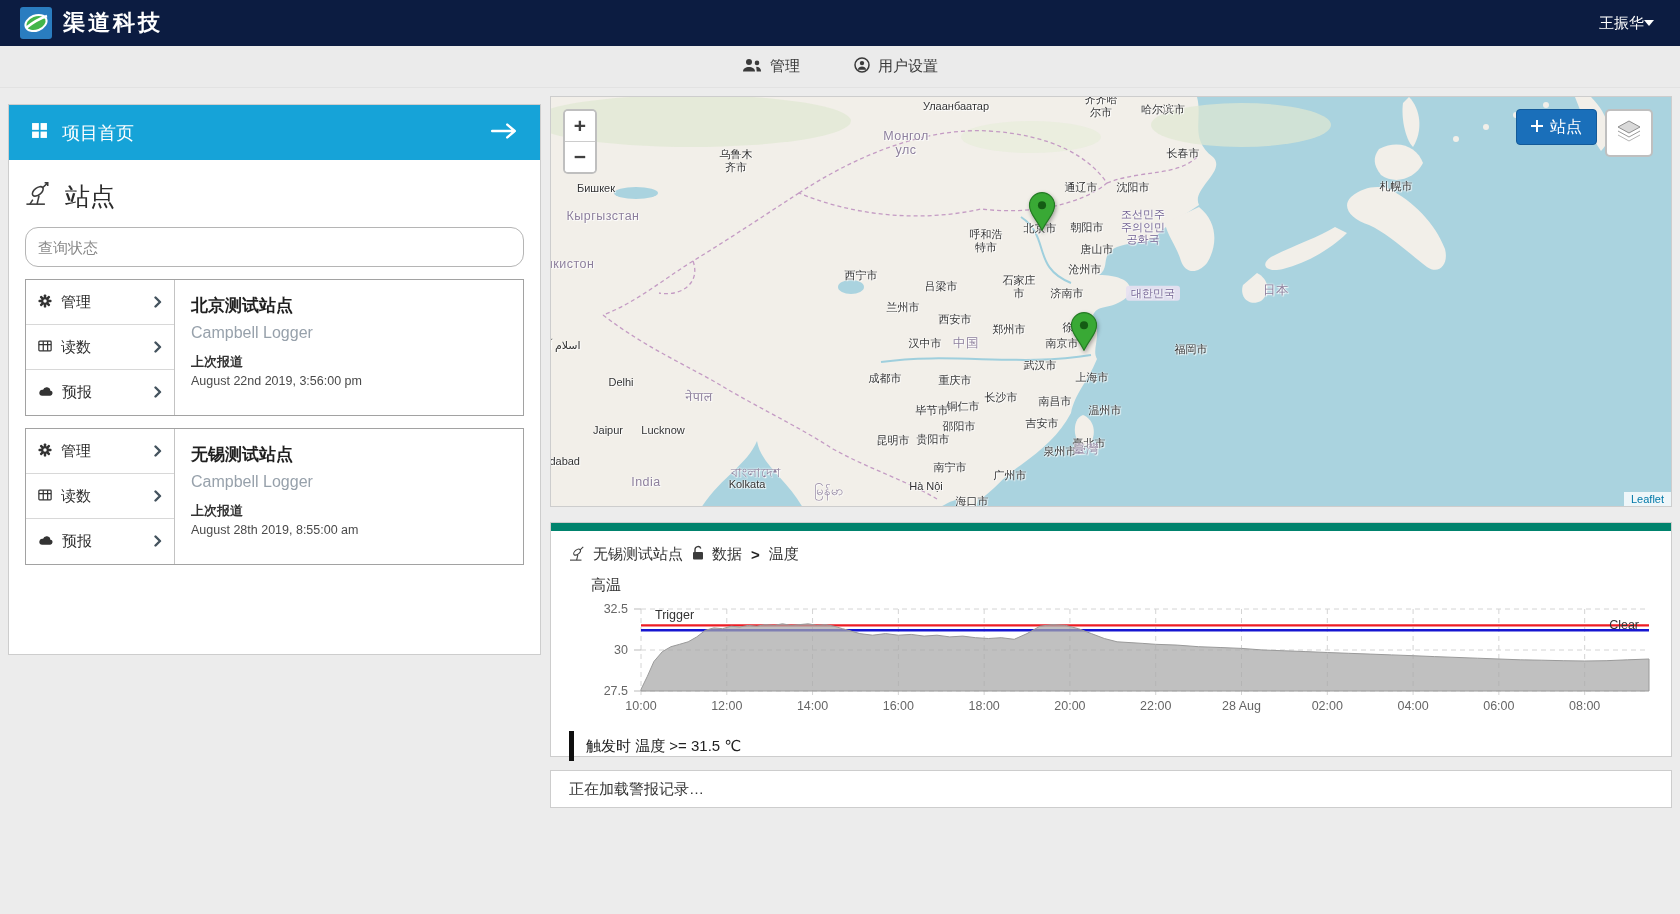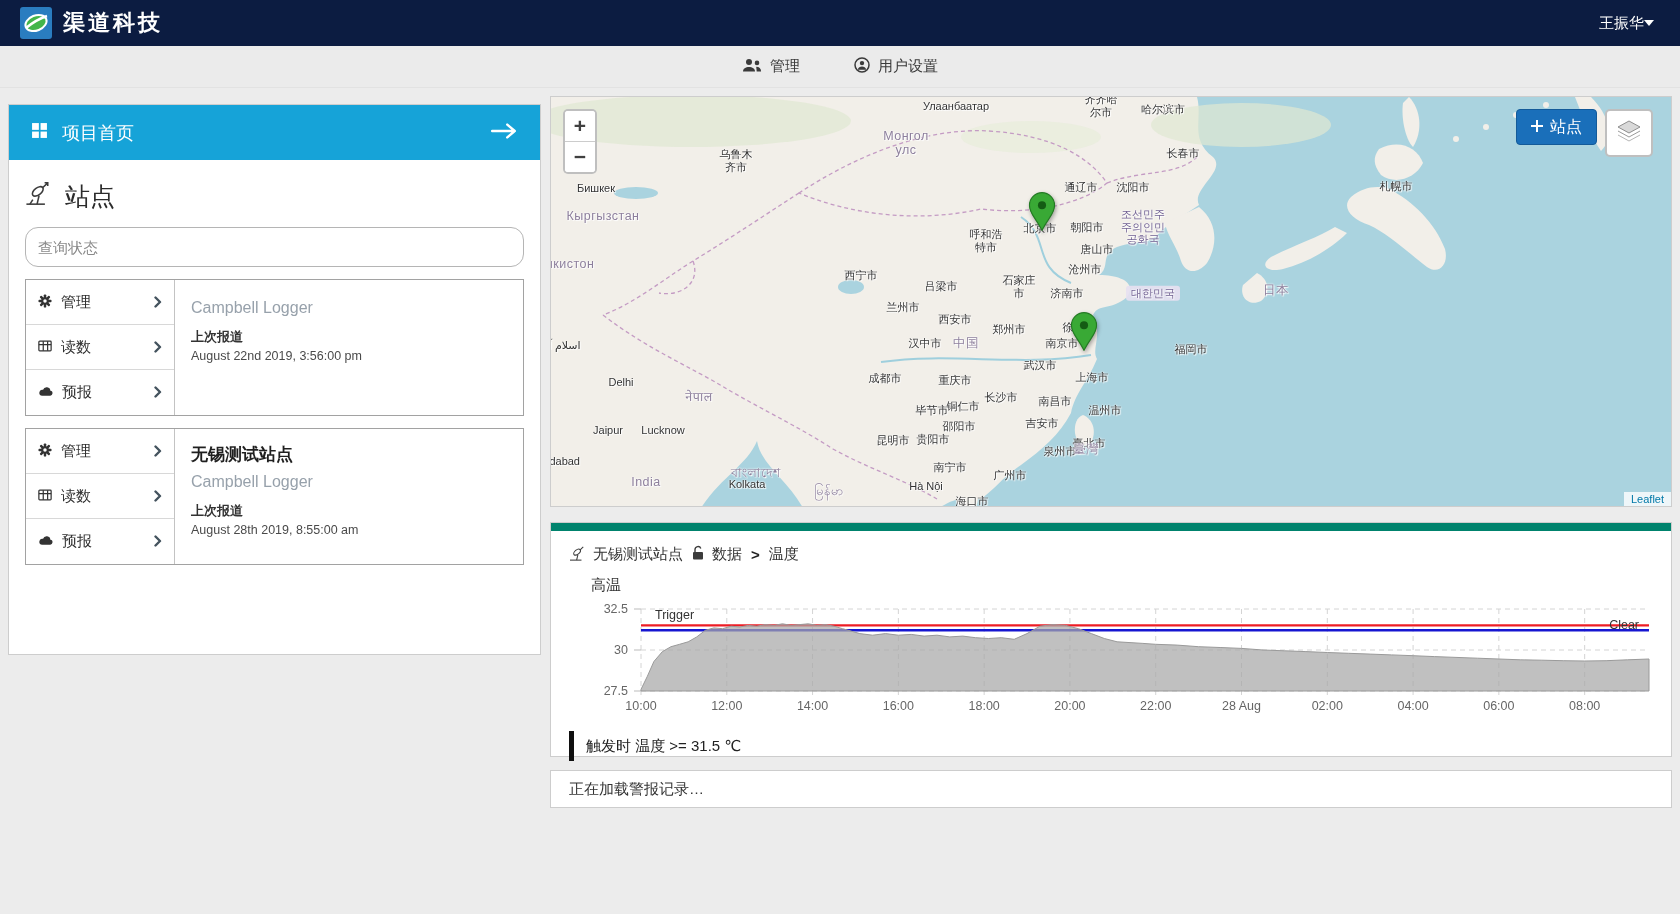--- a/index.html
+++ b/index.html
@@ -190,20 +190,21 @@
                 <path d="M4.5 12.5a3.2 3.2 0 1 1 .9-6.3 4 4 0 0 1 7.8 1.1 2.6 2.6 0 0 1-.7 5.2z"></path>
               </svg></span>
             <span>预报</span>
             <span class="sp"></span>
             <span><svg viewBox="0 0 8 12" width="8" height="12" fill="none" stroke="#44535e" stroke-width="2.4" stroke-linecap="round" stroke-linejoin="round">
                 <path d="M1.5 1.5 6 6l-4.5 4.5"></path>
               </svg></span>
           </div>
         </div>
         <div class="card-body">
+          <div class="st-name">北京测试站点</div>
           <div class="st-logger">Campbell Logger</div>
           <div class="st-lr-label">上次报道</div>
           <div class="st-lr-time">August 22nd 2019, 3:56:00 pm</div>
         </div>
       </div>
       <div class="station-card">
         <div class="card-menu">
           <div class="menu-row bb">
             <span><svg viewBox="0 0 16 16" width="14" height="14">
                 <g fill="#333">

